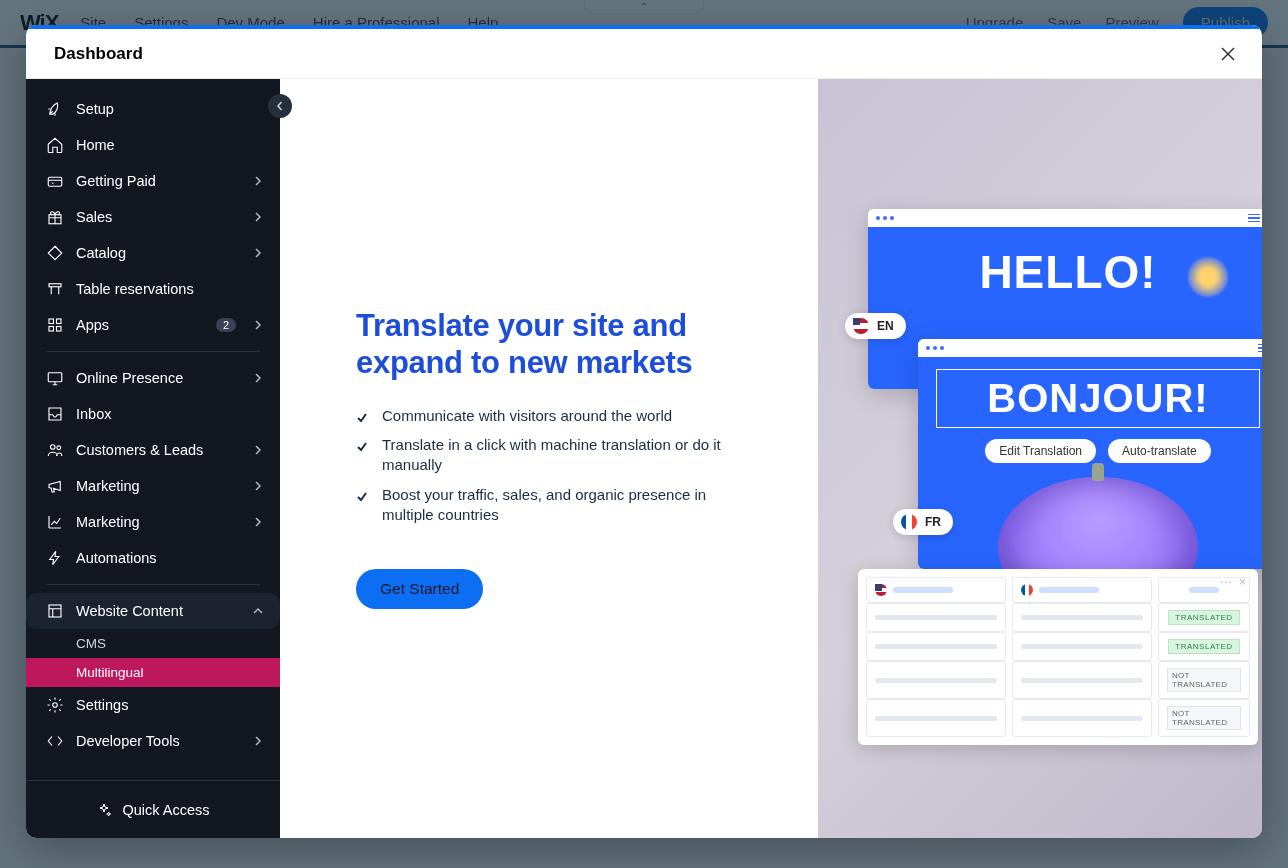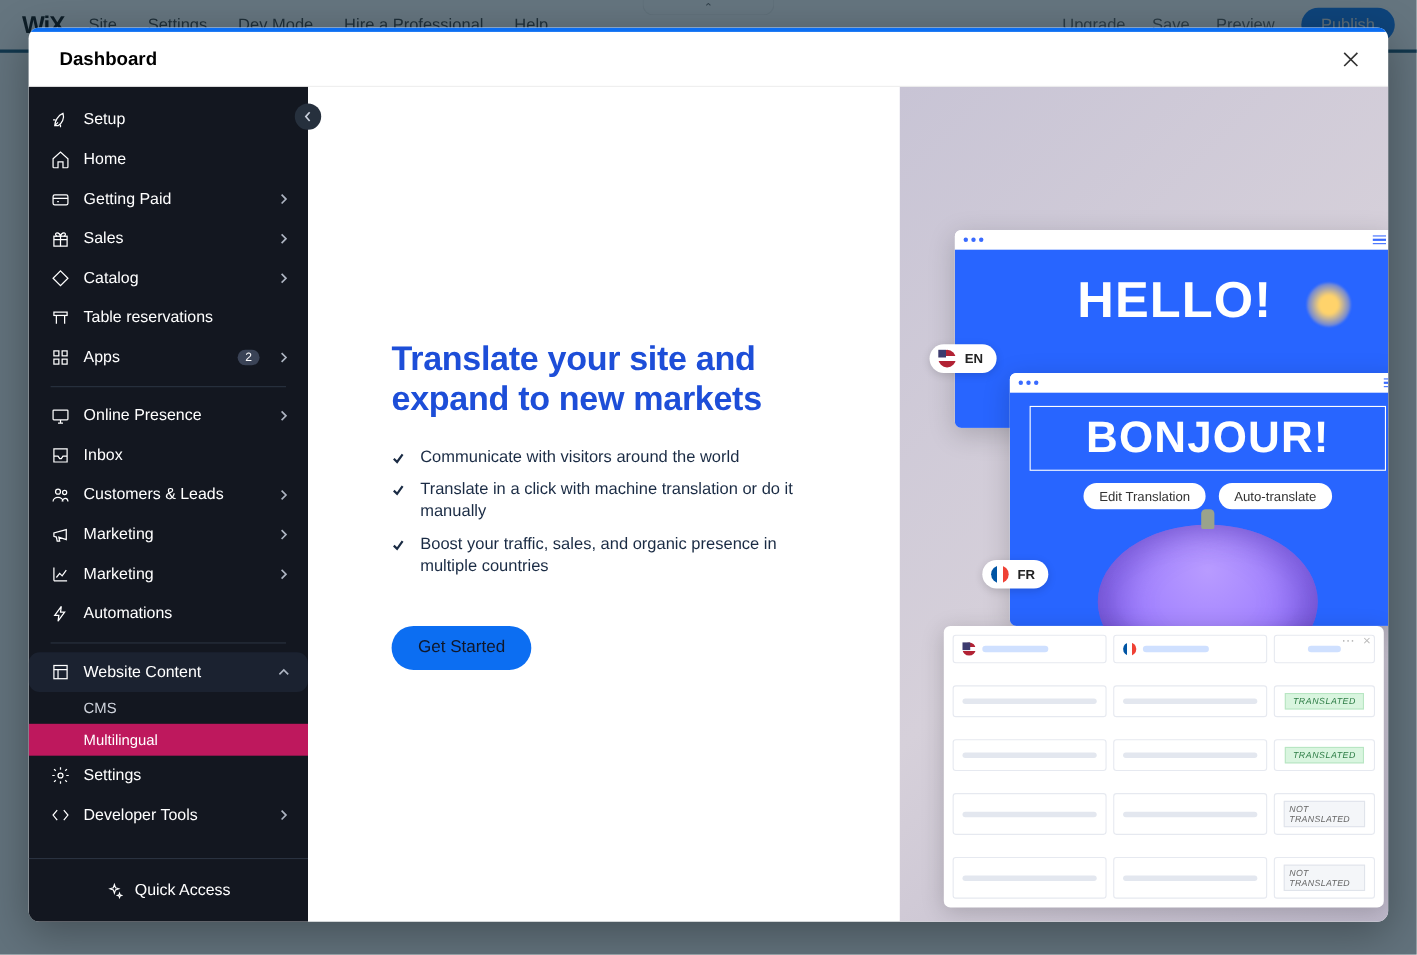--- a/index.html
+++ b/index.html
@@ -366,21 +366,21 @@
     background:#fff; border-radius:6px; box-shadow:0 4px 20px rgba(0,0,0,.18);
     padding:8px; z-index:5;
   }
   .tc-row{ display:flex; gap:6px; }
   .tc-cell{ flex:1; border:1px solid #e6e9f0; border-radius:3px; padding:6px 8px; display:flex; align-items:center; gap:6px;}
   .tc-head .bar{ height:6px; background:#cfe0ff; border-radius:3px; flex:1;}
   .tc-body .bar{ height:5px; background:#e3e7ef; border-radius:3px; flex:1;}
   .tc-status{ flex:0 0 92px; display:flex;align-items:center;justify-content:center;}
   .badge-tr{ background:#d9f5df;color:#2e7d46; font-size:8px; padding:2px 6px; letter-spacing:.5px; border:1px solid #b8e6c3;}
   .badge-nt{ background:#f4f6f9;color:#666; font-size:8px; padding:2px 4px; letter-spacing:.3px; border:1px solid #e0e4eb;}
-  .tc-row + .tc-row{ margin-top:20px;font-style:italic;}
+  .tc-row + .tc-row{ margin-top:0;}
   .tc-dots{position:absolute;right:10px;top:6px;color:#bbb;font-size:12px;letter-spacing:2px;}
 
 </style>
 </head>
 <body>
 
 <div class="bg-editor">
   <div class="bg-topbar">
     <div class="bg-logo">WiX</div>
     <div class="bg-menu">

